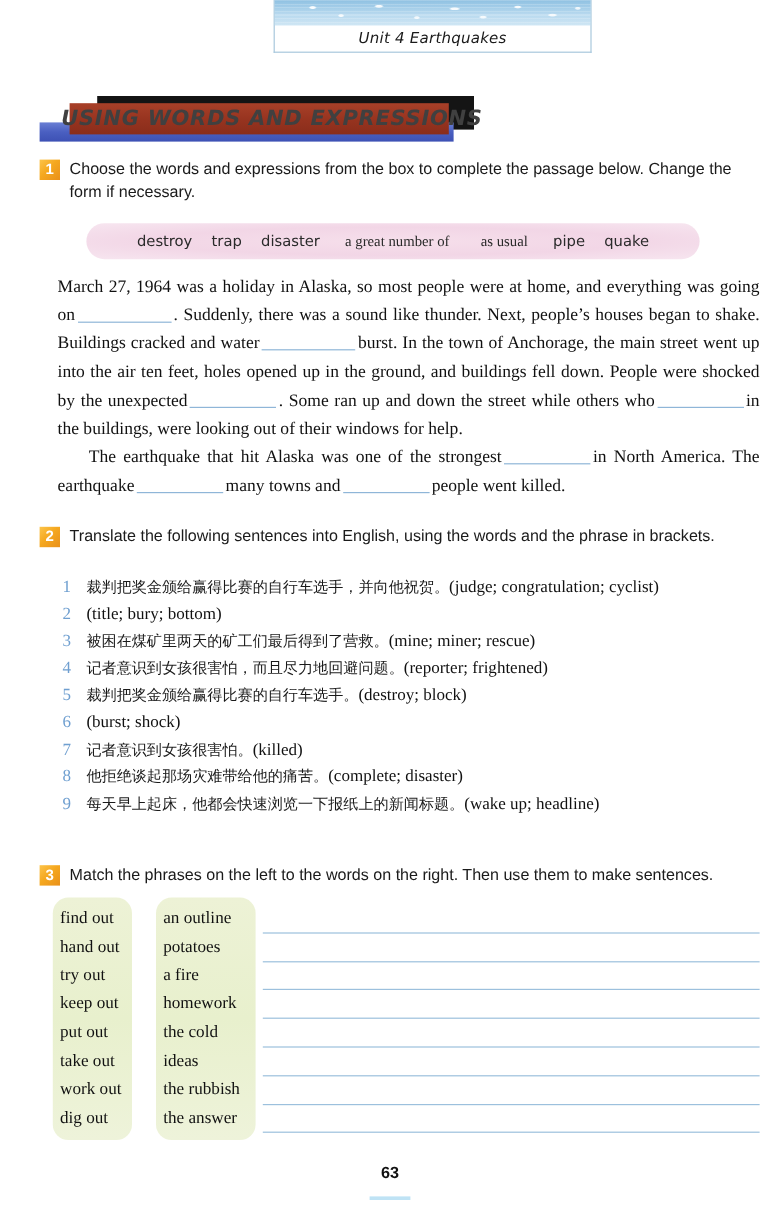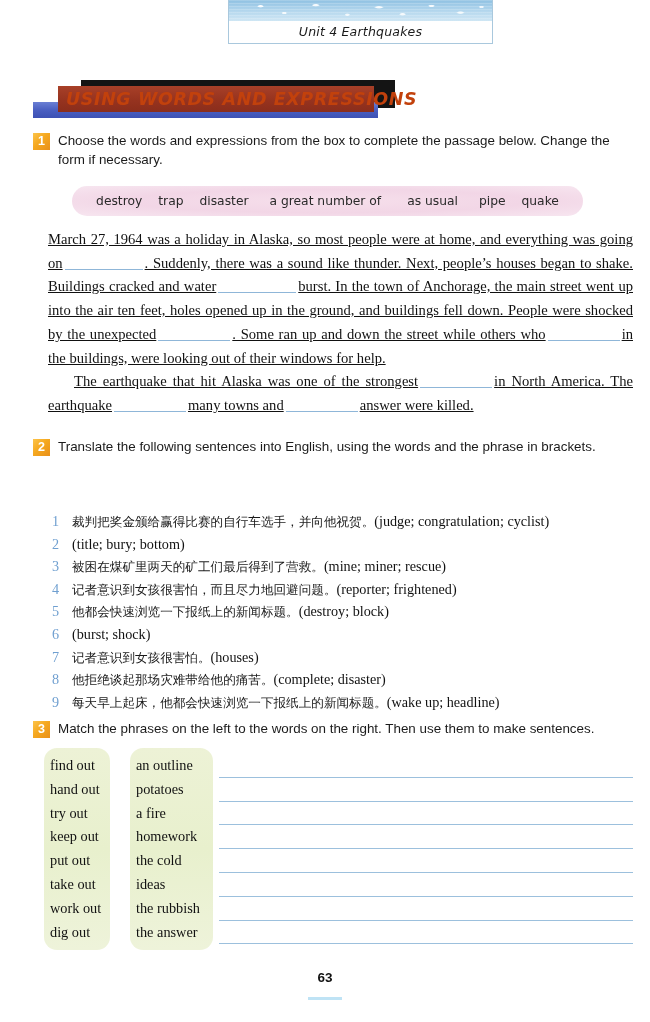--- a/index.html
+++ b/index.html
@@ -73,24 +73,24 @@
     background: linear-gradient(to bottom, #6a7fd4 0%, #4a5fc1 50%, #3d51b4 100%);
   }
   .banner-red {
     position: absolute;
     left: 25px; top: 6px;
     width: 316px; height: 26px;
     background: linear-gradient(to bottom, #a84028 0%, #96331f 55%, #8a2d1b 100%);
   }
   .banner-text {
     position: absolute;
-    left: 33px; top: 7px;
+    left: 18px; top: 7px;
     width: 320px; height: 24px;
     line-height: 24px;
-    color: #c2410c;
+    color: #404040;
     font-family: "DejaVu Sans", sans-serif;
     font-weight: bold;
     font-style: italic;
     font-size: 17.5px;
     letter-spacing: .6px;
     white-space: nowrap;
   }
 
   
   .ex { position: absolute; left: 33px; width: 600px; }
@@ -130,34 +130,34 @@
   }
   .wordbank-inner {
     display: flex;
     align-items: baseline;
     white-space: nowrap;
     font-family: "DejaVu Sans", sans-serif;
     font-size: 12.3px;
     color: #2a2a2a;
   }
   .wb-word { padding: 0 8px; }
-  .wb-word.wide { padding: 0 13px; }
+  .wb-word.wide { padding: 0 13px; font-family: Liberation Serif, serif; }
 
   
   .passage {
     position: absolute;
     left: 48px; top: 228px;
     width: 585px;
     font-family: "Liberation Serif", serif;
     font-size: 14.6px;
     line-height: 23.7px;
     color: #111111;
     text-align: justify;
   }
-  .passage p { margin: 0; text-decoration: underline; }
+  .passage p { margin: 0; }
   .passage p.indent { text-indent: 26px; }
   .blank {
     display: inline-block;
     width: 78px;
     border-bottom: 1.3px solid #8fb6d8;
     vertical-align: -2px;
     margin: 0 2px;
   }
   .blank.sm { width: 72px; }
 
@@ -182,21 +182,20 @@
   .cn-text {
     font-family: "DejaVu Sans", sans-serif;
     font-size: 12.6px;
     color: #1a1a1a;
     white-space: nowrap;
   }
   .cn-hint {
     font-family: "Liberation Serif", serif;
     font-size: 14.2px;
     color: #111111;
-    margin-top: 32px;
   }
 
   
   .match-wrap {
     position: absolute;
     left: 44px; top: 748px;
     width: 590px;
     height: 190px;
   }
   .match-col {
@@ -273,21 +272,21 @@
     <span class="wb-word">disaster</span>
     <span class="wb-word wide">a great number of</span>
     <span class="wb-word wide">as usual</span>
     <span class="wb-word">pipe</span>
     <span class="wb-word">quake</span>
   </div>
 </div>
 
 <div class="passage">
   <p><span>March 27, 1964 was a holiday in Alaska, so most people were at home, and everything was going on</span><span class="blank"></span><span>. Suddenly, there was a sound like thunder. Next, people’s houses began to shake. Buildings cracked and water</span><span class="blank"></span><span>burst. In the town of Anchorage, the main street went up into the air ten feet, holes opened up in the ground, and buildings fell down. People were shocked by the unexpected</span><span class="blank sm"></span><span>. Some ran up and down the street while others who</span><span class="blank sm"></span><span>in the buildings, were looking out of their windows for help.</span></p>
-  <p class="indent"><span>The earthquake that hit Alaska was one of the strongest</span><span class="blank sm"></span><span>in North America. The earthquake</span><span class="blank sm"></span><span>many towns and</span><span class="blank sm"></span><span>answer were killed.</span></p>
+  <p class="indent"><span>The earthquake that hit Alaska was one of the strongest</span><span class="blank sm"></span><span>in North America. The earthquake</span><span class="blank sm"></span><span>many towns and</span><span class="blank sm"></span><span>people went killed.</span></p>
 </div>
 
 <div class="ex" style="top:437px;">
   <div class="ex-head">
     <div class="num-box">2</div>
     <div class="ex-instr">Translate the following sentences into English, using the words and the phrase in brackets.</div>
   </div>
 </div>
 
 <div class="cn-list">
@@ -305,31 +304,31 @@
     <span class="cn-text">被困在煤矿里两天的矿工们最后得到了营救。</span>
     <span class="cn-hint">(mine; miner; rescue)</span>
   </div>
   <div class="cn-row">
     <span class="cn-num">4</span>
     <span class="cn-text">记者意识到女孩很害怕，而且尽力地回避问题。</span>
     <span class="cn-hint">(reporter; frightened)</span>
   </div>
   <div class="cn-row">
     <span class="cn-num">5</span>
-    <span class="cn-text">他都会快速浏览一下报纸上的新闻标题。</span>
+    <span class="cn-text">裁判把奖金颁给赢得比赛的自行车选手。</span>
     <span class="cn-hint">(destroy; block)</span>
   </div>
   <div class="cn-row">
     <span class="cn-num">6</span>
     <span class="cn-hint">(burst; shock)</span>
   </div>
   <div class="cn-row">
     <span class="cn-num">7</span>
     <span class="cn-text">记者意识到女孩很害怕。</span>
-    <span class="cn-hint">(houses)</span>
+    <span class="cn-hint">(killed)</span>
   </div>
   <div class="cn-row">
     <span class="cn-num">8</span>
     <span class="cn-text">他拒绝谈起那场灾难带给他的痛苦。</span>
     <span class="cn-hint">(complete; disaster)</span>
   </div>
   <div class="cn-row">
     <span class="cn-num">9</span>
     <span class="cn-text">每天早上起床，他都会快速浏览一下报纸上的新闻标题。</span>
     <span class="cn-hint">(wake up; headline)</span>

